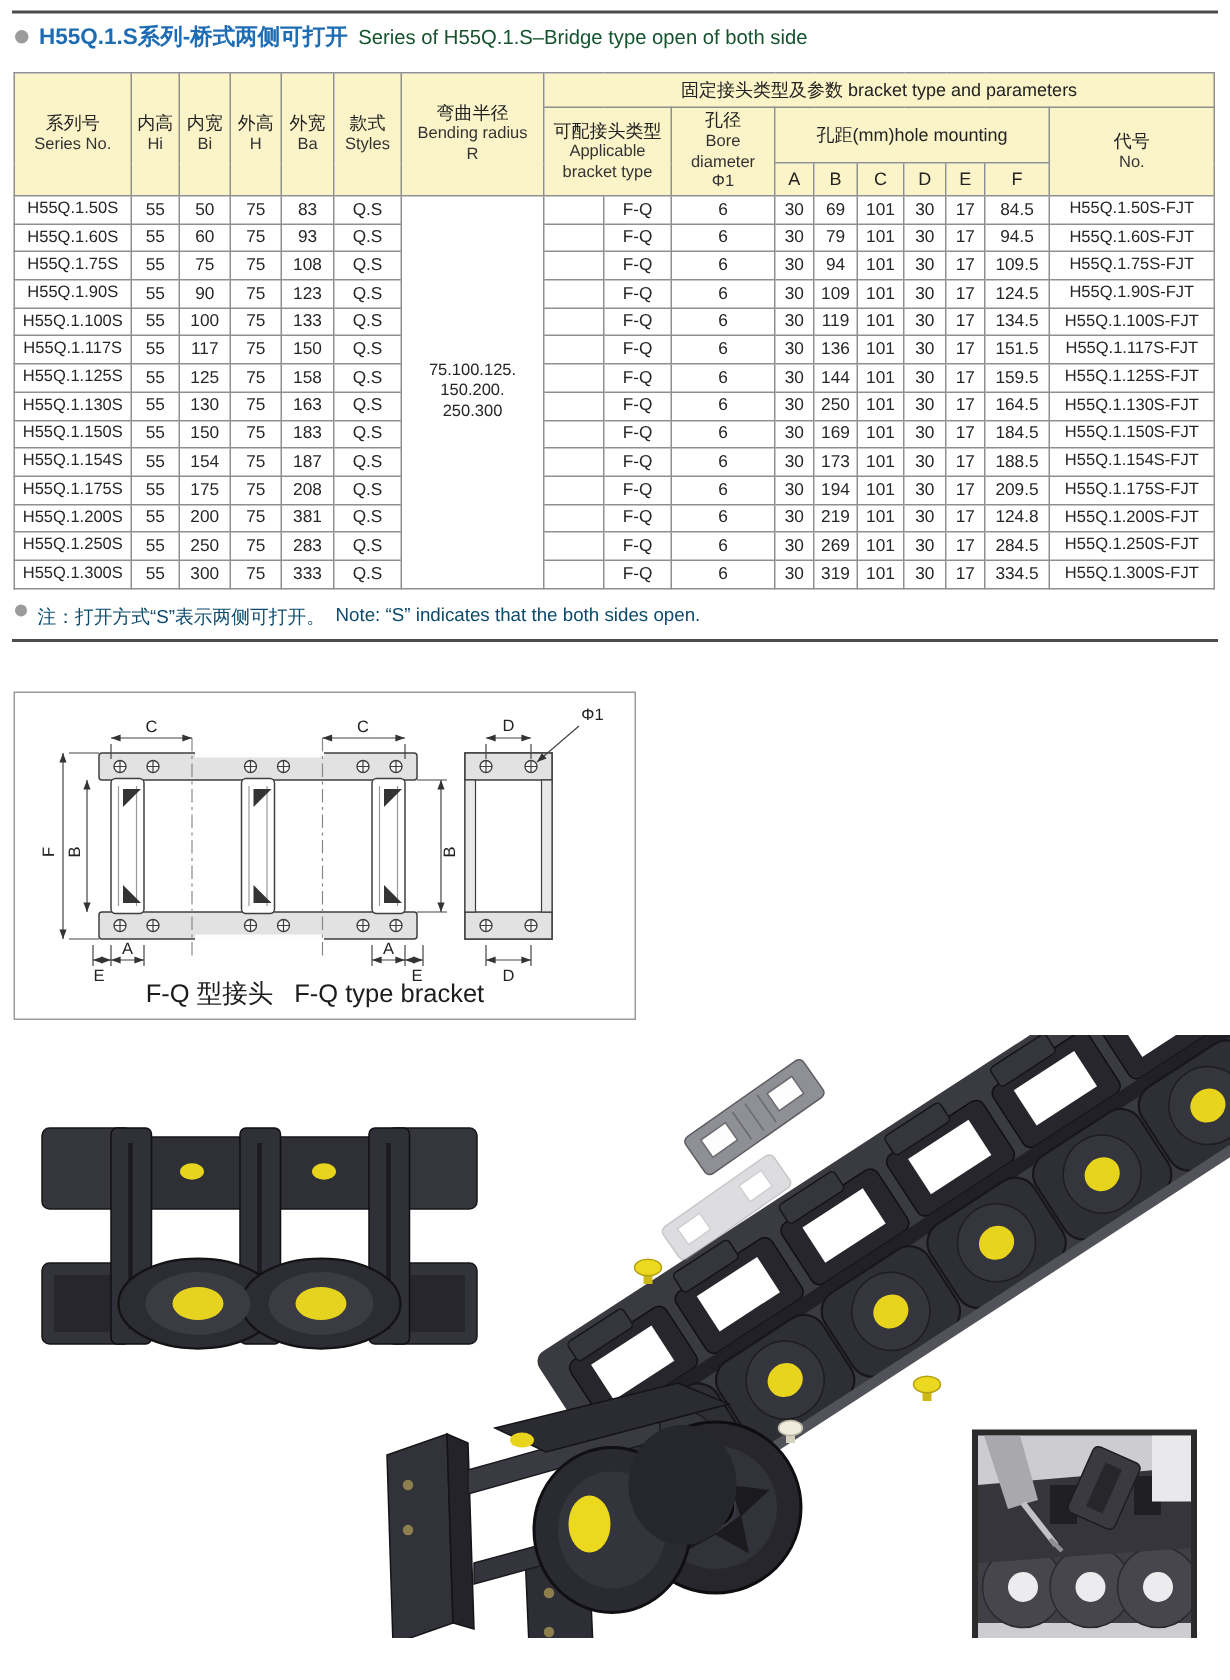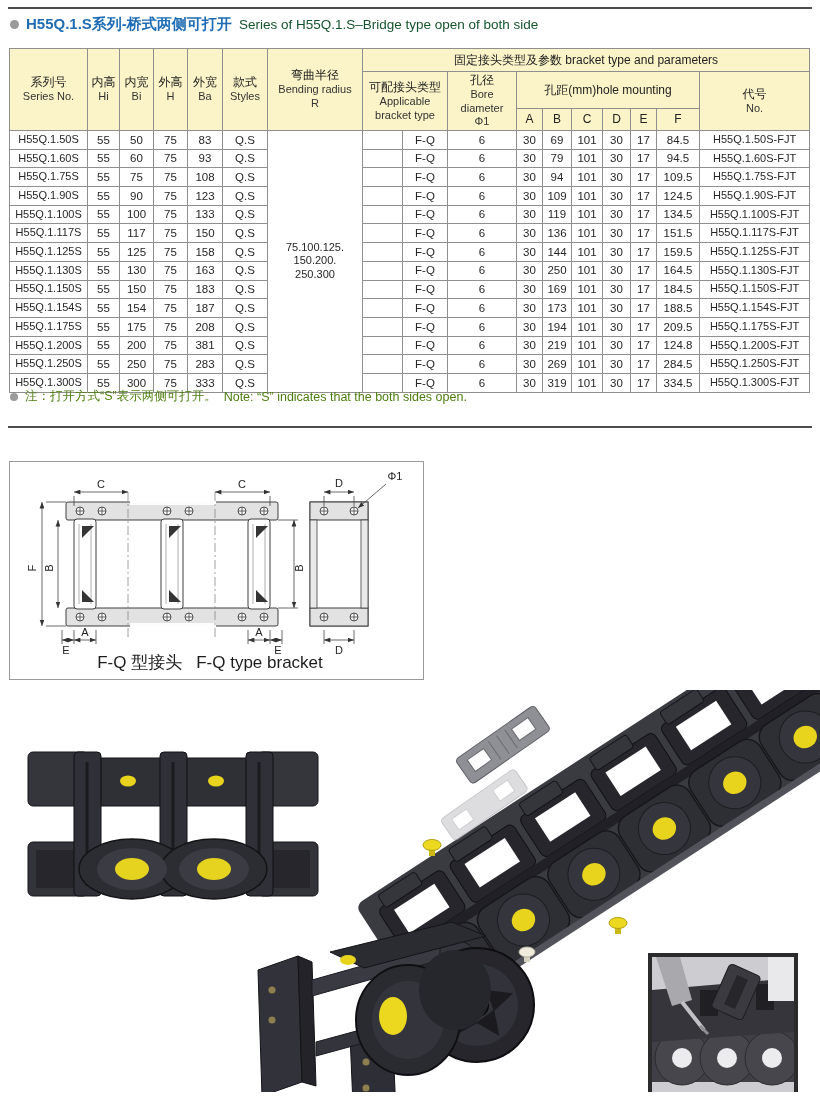--- a/index.html
+++ b/index.html
@@ -21,22 +21,22 @@
              padding:0;line-height:1.25;overflow:hidden;}
   table.spec thead th{background:#fbf4c8;font-weight:normal;color:#222;font-size:12px;margin-top:12px;}
   table.spec thead .en{display:block;font-size:11px;color:#333;}
   table.spec tr.h1 th{height:22px;}
   table.spec tr.h2 th{height:36px;}
   table.spec tr.h3 th{height:21px;}
   table.spec tbody td{height:17.7px;background:#fff;color:#262626;}
   td.c-series,td.c-code{font-size:11px;}
   td.c-radius{white-space:pre-line;font-size:11px;line-height:1.45;}
   
-  .note-row{position:absolute;left:10px;top:388px;display:flex;align-items:center;gap:7px;
-            font-size:12.5px;color:#4d7c0f;white-space:nowrap;}
+  .note-row{position:absolute;left:10px;top:403px;display:flex;align-items:flex-start;gap:7px;
+            font-size:12.5px;color:#0c4a6e;white-space:nowrap;}
   .note-row .bullet{width:8px;height:8px;border-radius:50%;background:#9b9b9b;flex:0 0 auto;}
   
   .draw-box{position:absolute;left:9px;top:461px;width:413px;height:217px;
             border:1px solid #9a9a9a;background:#fff;}
   
   .photos{position:absolute;left:0;top:690px;width:820px;height:430px;}
 </style>
 </head>
 <body>
 

